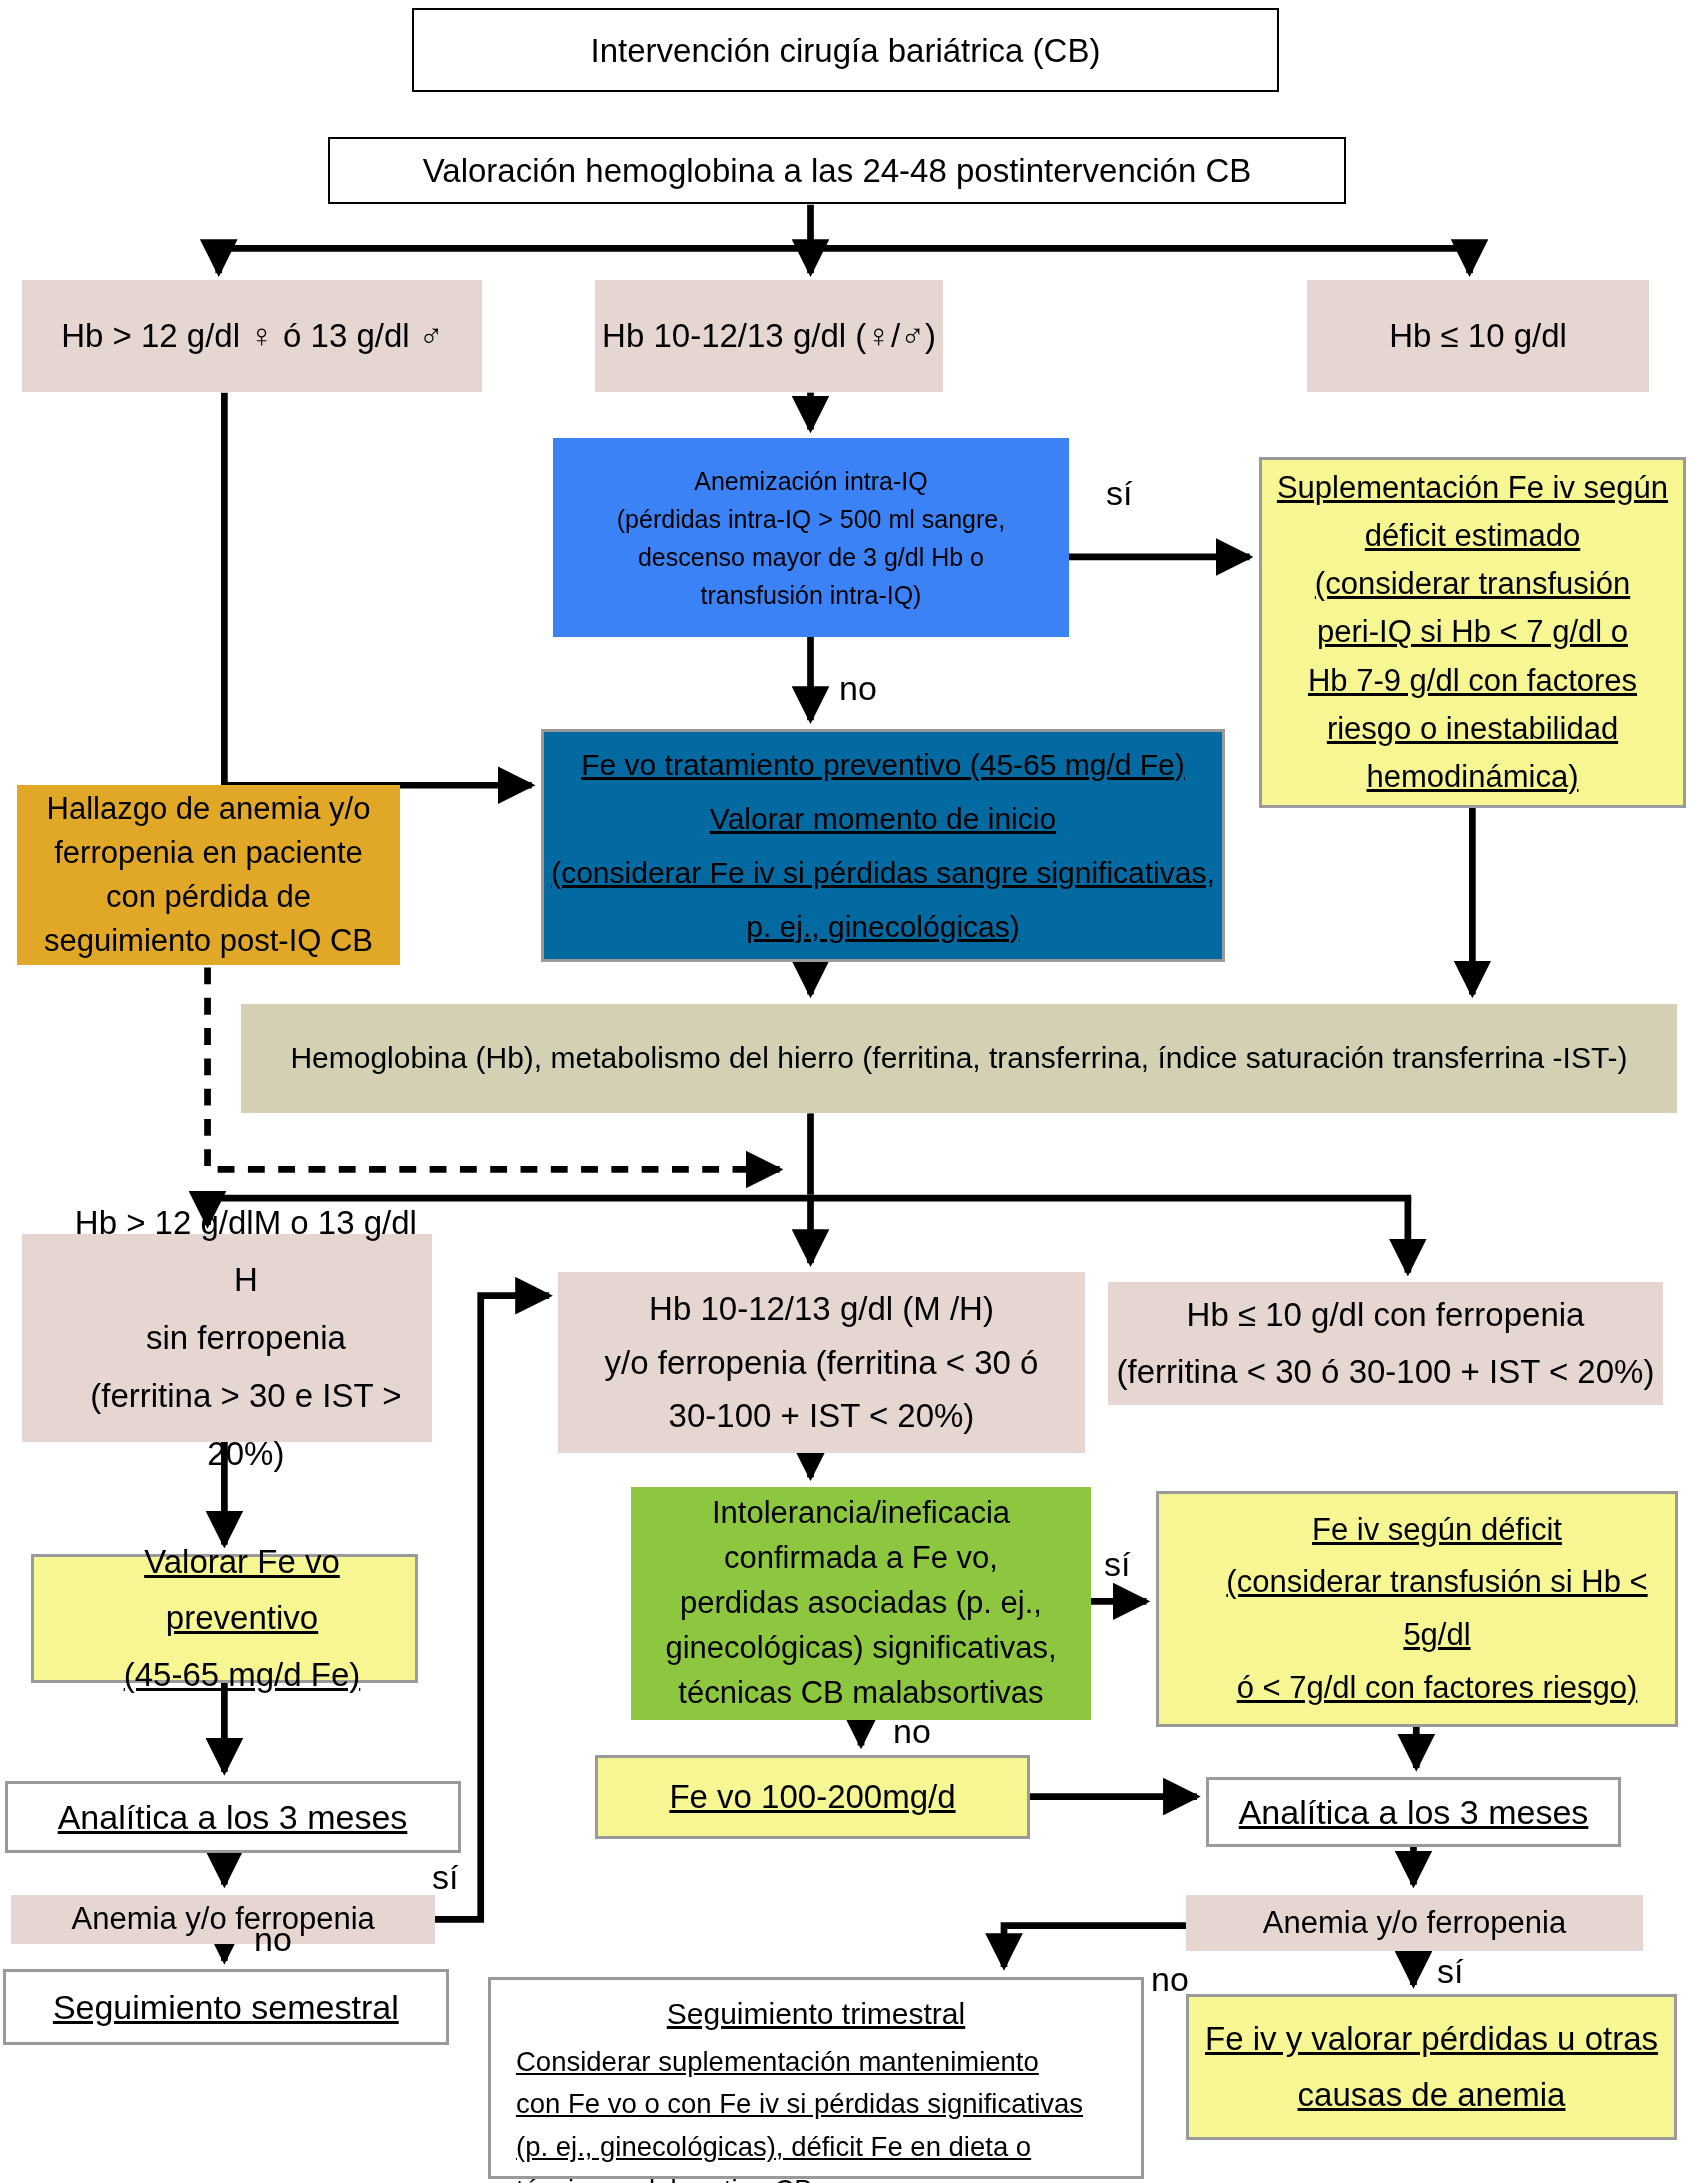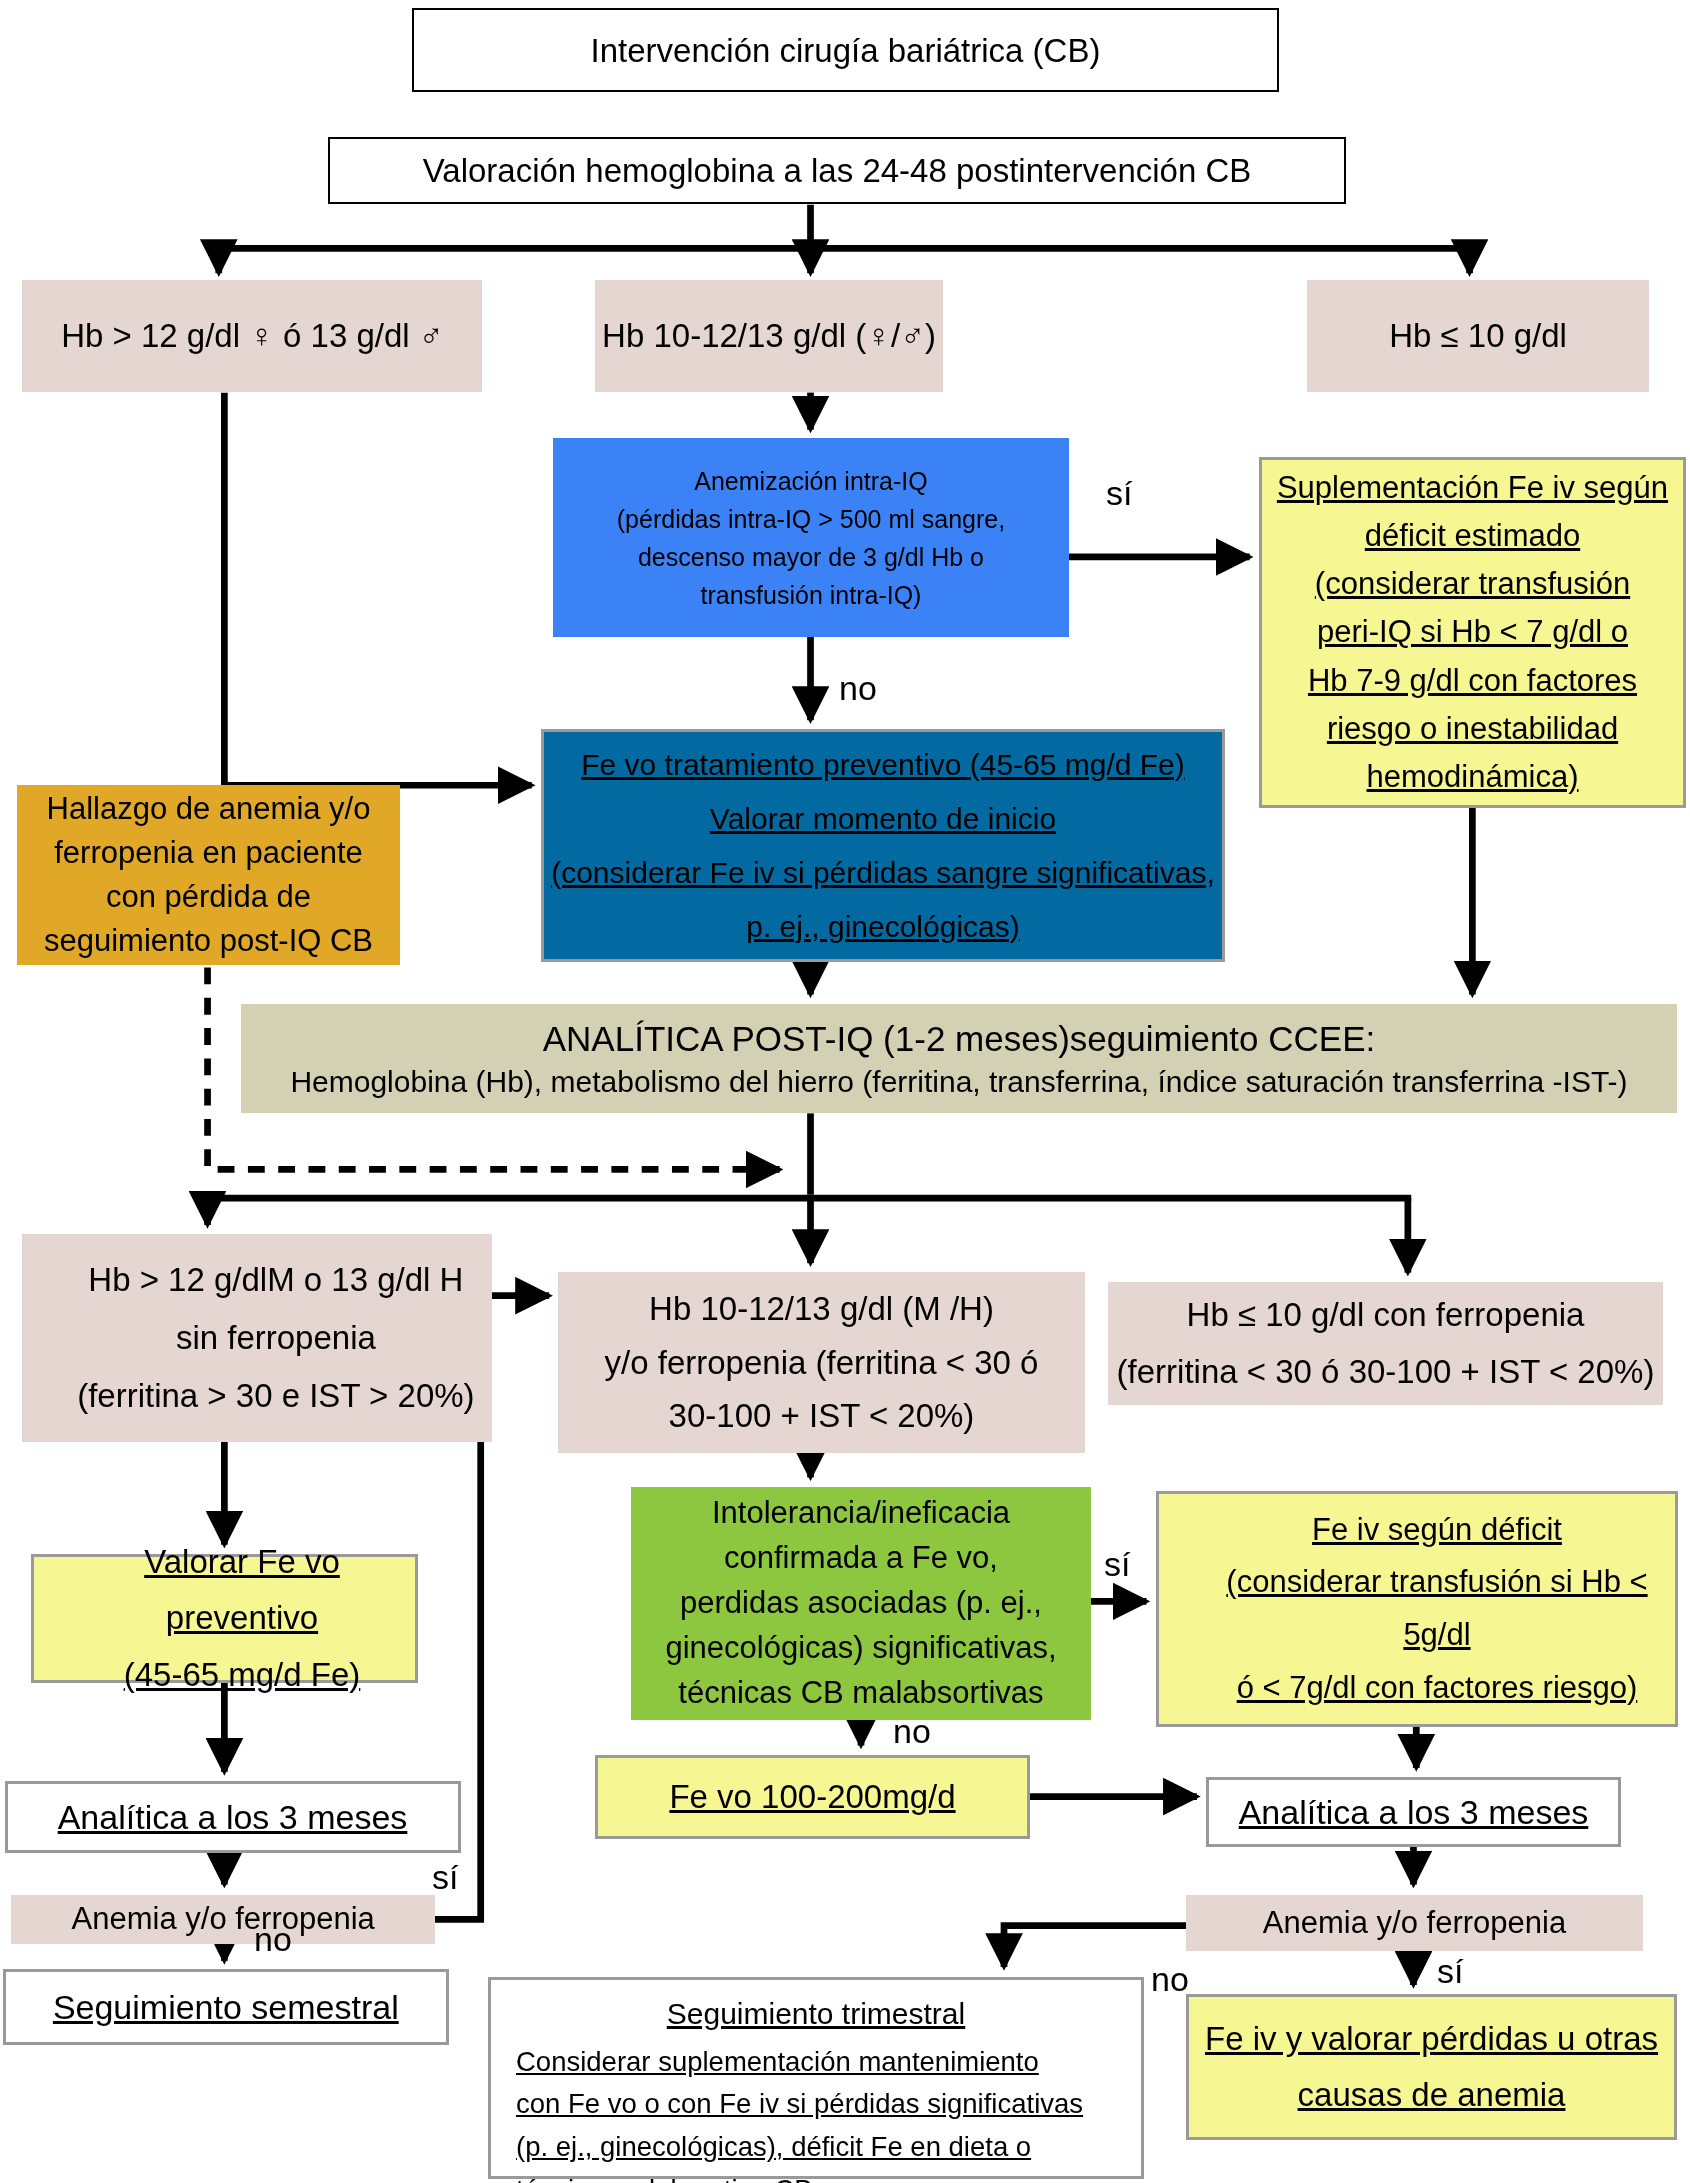--- a/index.html
+++ b/index.html
@@ -101,25 +101,24 @@
 Valorar momento de inicio
 (considerar Fe iv si pérdidas sangre significativas,
 p. ej., ginecológicas)</div>
 
 <div class="node" style="left: 17px; top: 785px; width: 383px; height: 180px; font-size: 31px; line-height: 1.42; background: rgb(224, 168, 38);">Hallazgo de anemia y/o
 ferropenia en paciente
 con pérdida de
 seguimiento post-IQ CB</div>
 
 <div class="node" style="left: 241px; top: 1004px; width: 1436px; height: 109px; background: rgb(212, 208, 180);">
-  <span style="font-size:35px;line-height:1.35;">ANALÍTICA POST-IQ (1-2 meses)seguimiento CCEE:</span>
   <span style="font-size:30px;line-height:1.35;">Hemoglobina (Hb), metabolismo del hierro (ferritina, transferrina, índice saturación transferrina -IST-)</span>
 </div>
 
-<div class="node" style="left: 22.4px; top: 1234px; width: 470px; height: 208px; font-size: 33px; line-height: 1.75; background: rgb(230, 214, 210); padding-left: 37px;">Hb &gt; 12 g/dlM o 13 g/dl H
+<div class="node" style="left: 22.4px; top: 1234px; width: 410px; height: 208px; font-size: 33px; line-height: 1.75; background: rgb(230, 214, 210); padding-left: 37px;">Hb &gt; 12 g/dlM o 13 g/dl H
 sin ferropenia
 (ferritina &gt; 30 e IST &gt; 20%)</div>
 
 <div class="node" style="left: 558px; top: 1272px; width: 527px; height: 181px; font-size: 33px; line-height: 1.62; background: rgb(230, 214, 210);">Hb 10-12/13 g/dl (M /H)
 y/o ferropenia (ferritina &lt; 30 ó
 30-100 + IST &lt; 20%)</div>
 
 <div class="node" style="left: 1108px; top: 1282px; width: 555px; height: 123px; font-size: 33px; line-height: 1.7; background: rgb(230, 214, 210);">Hb ≤ 10 g/dl con ferropenia
 (ferritina &lt; 30 ó 30-100 + IST &lt; 20%)</div>
 

